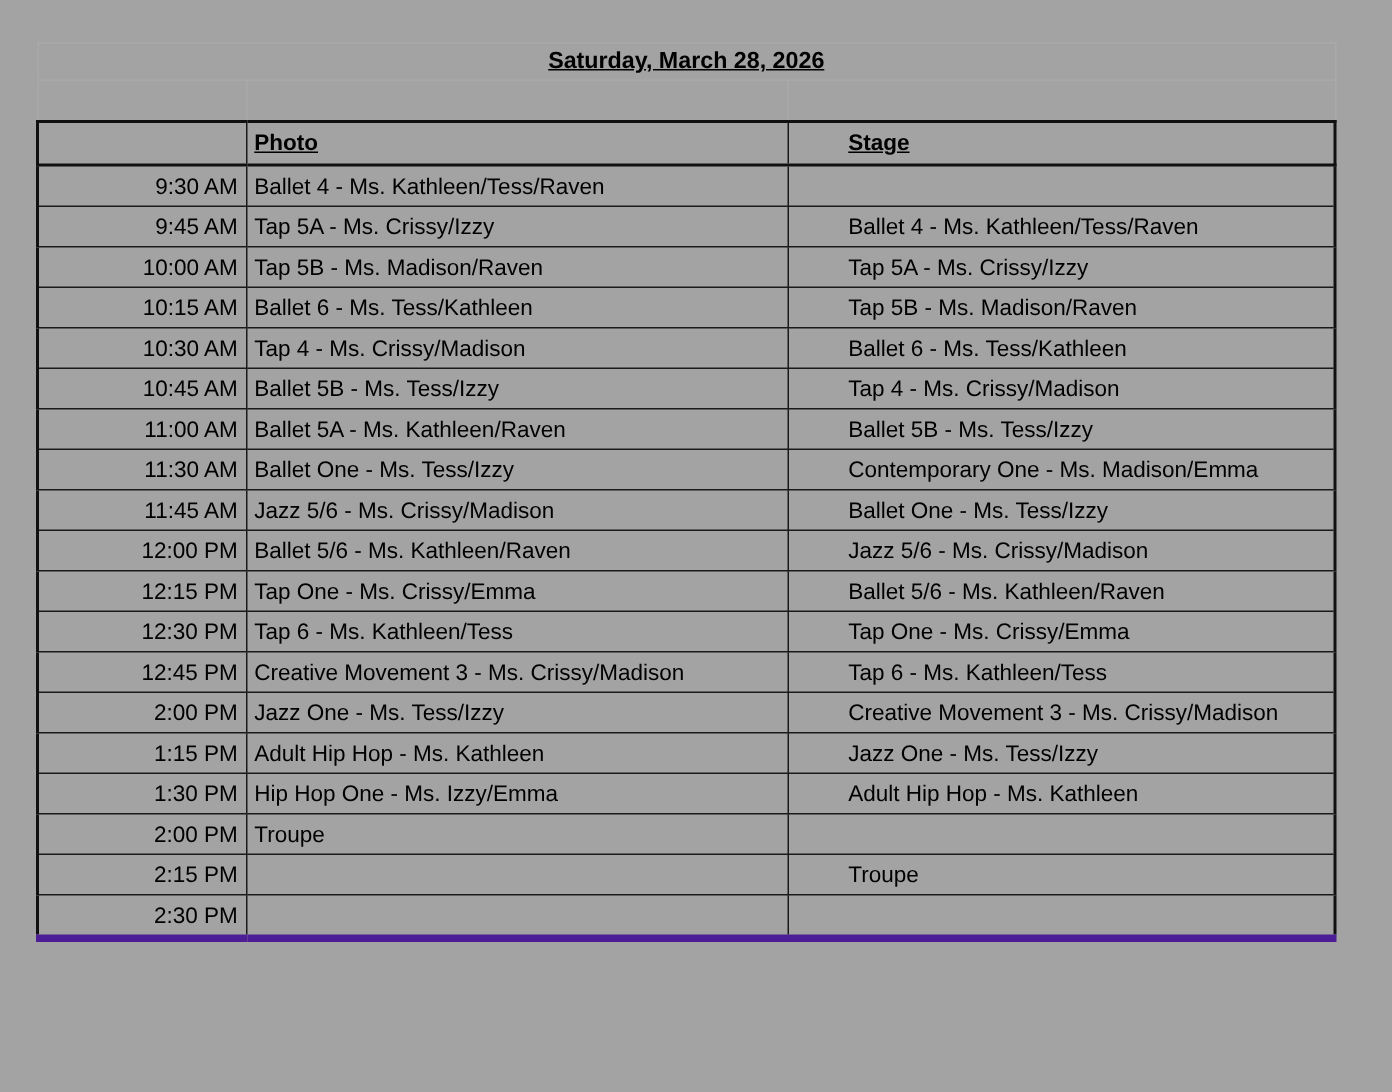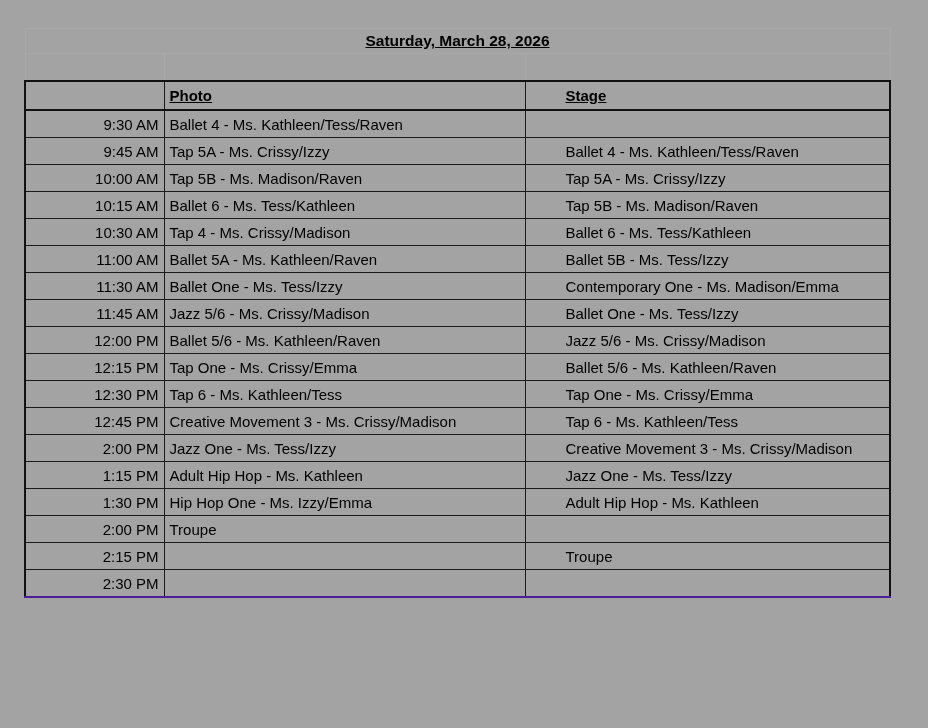--- a/index.html
+++ b/index.html
@@ -62,21 +62,21 @@
   tr.header-row td:first-child,
   tr.data-row td:first-child {
     border-left: 2px solid #111111;
   }
   tr.header-row td:last-child,
   tr.data-row td:last-child {
     border-right: 2px solid #111111;
     padding-left: 40px;
   }
   tr.data-row:last-child td {
-    border-bottom: 2px solid #4c1d95;
+    border-bottom: 5px solid #4c1d95;
   }
   td.time-cell {
     text-align: right;
   }
   td.class-cell {
     text-align: left;
   }
 </style>
 </head>
 <body>
@@ -123,20 +123,25 @@
           <td class="time-cell">10:15 AM</td>
           <td class="class-cell">Ballet 6 - Ms. Tess/Kathleen</td>
           <td class="class-cell">Tap 5B - Ms. Madison/Raven</td>
         </tr>
         <tr class="data-row">
           <td class="time-cell">10:30 AM</td>
           <td class="class-cell">Tap 4 - Ms. Crissy/Madison</td>
           <td class="class-cell">Ballet 6 - Ms. Tess/Kathleen</td>
         </tr>
         <tr class="data-row">
+          <td class="time-cell">10:45 AM</td>
+          <td class="class-cell">Ballet 5B - Ms. Tess/Izzy</td>
+          <td class="class-cell">Tap 4 - Ms. Crissy/Madison</td>
+        </tr>
+        <tr class="data-row">
           <td class="time-cell">11:00 AM</td>
           <td class="class-cell">Ballet 5A - Ms. Kathleen/Raven</td>
           <td class="class-cell">Ballet 5B - Ms. Tess/Izzy</td>
         </tr>
         <tr class="data-row">
           <td class="time-cell">11:30 AM</td>
           <td class="class-cell">Ballet One - Ms. Tess/Izzy</td>
           <td class="class-cell">Contemporary One - Ms. Madison/Emma</td>
         </tr>
         <tr class="data-row">

